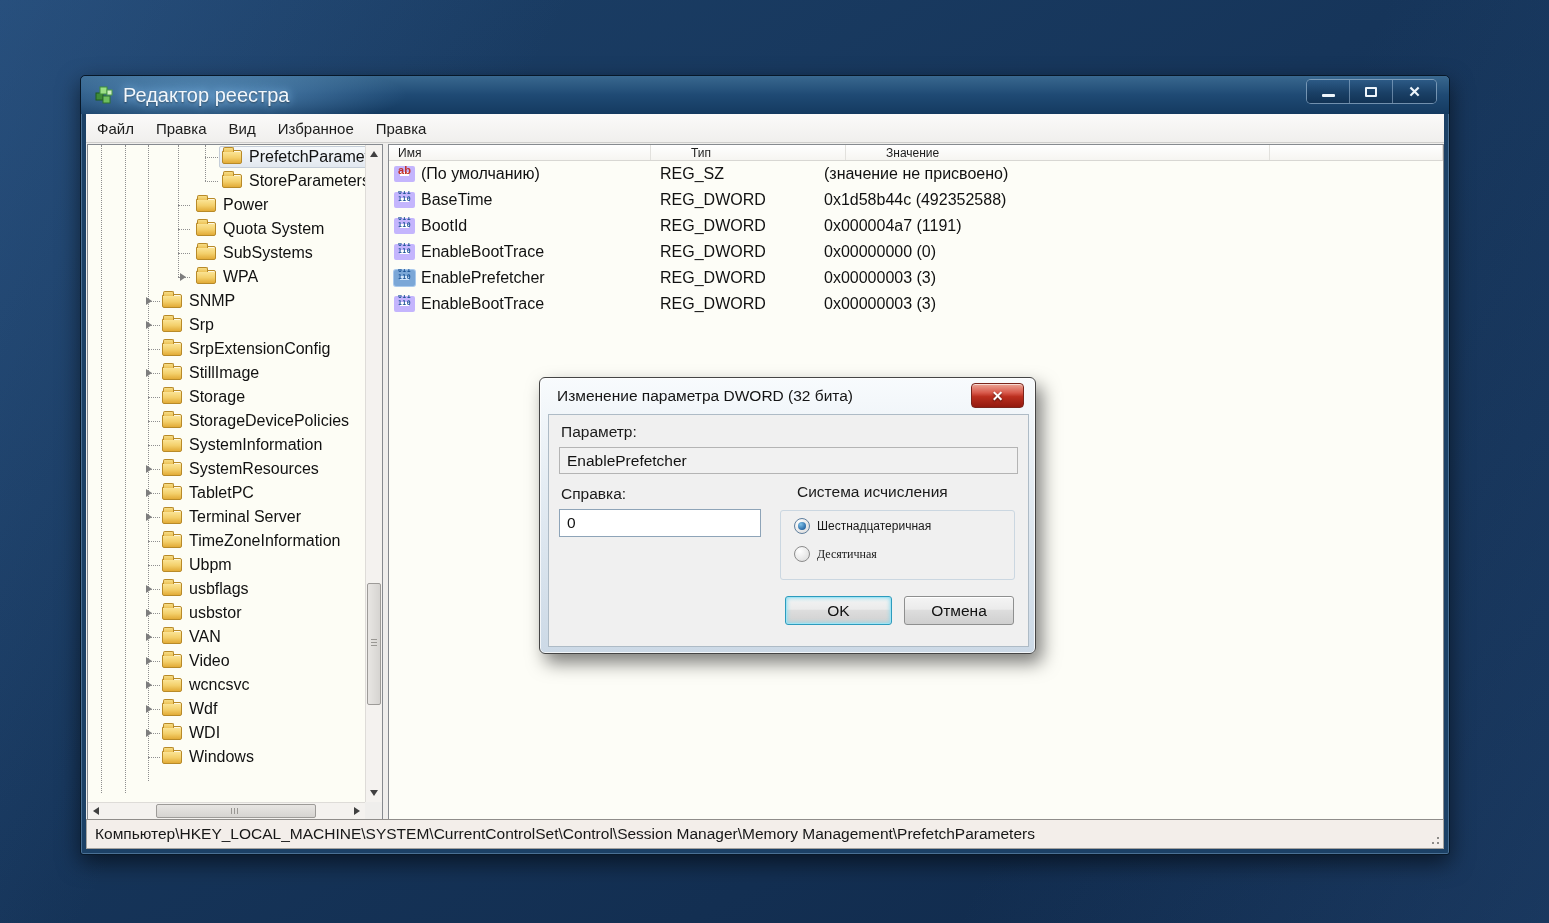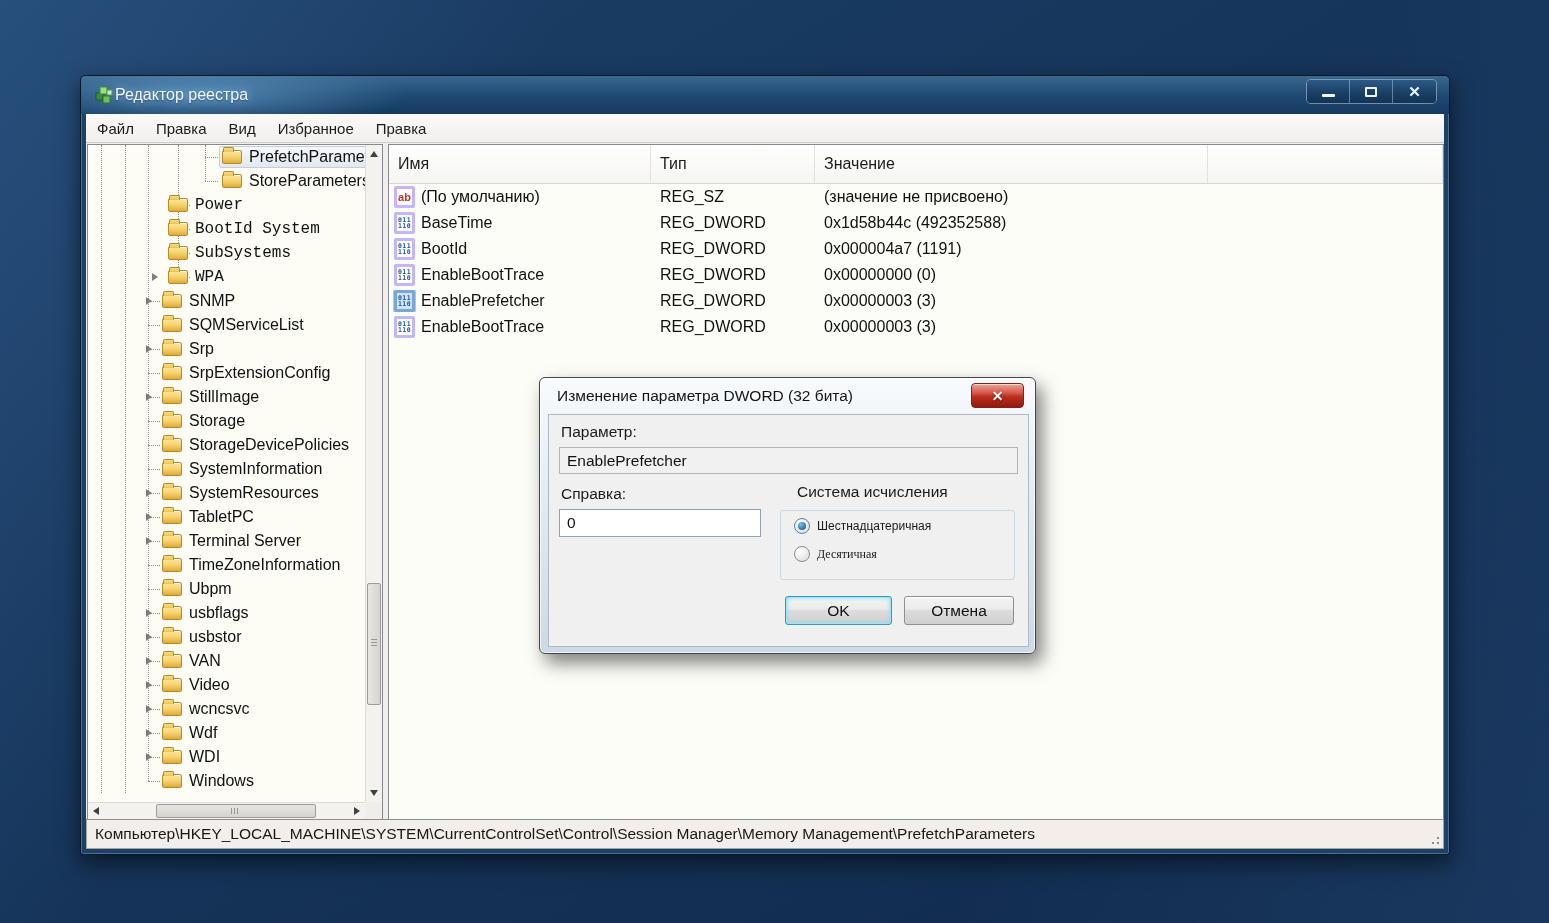--- a/index.html
+++ b/index.html
@@ -20,41 +20,41 @@
     background-color:#1c4166;
     border:1px solid #071829; border-radius:5px 5px 3px 3px;
     box-shadow: inset 0 0 0 1px rgba(160,200,235,.35), 0 8px 22px rgba(0,0,0,.55);
   }
   .titlebar { position:absolute; left:0; top:0; right:0; height:38px; display:flex; align-items:center;
     background:linear-gradient(180deg,#39688f 0%, #1f4a74 50%, #143a60 100%);
     border-radius:5px 5px 0 0; }
   .title-glow { position:absolute; left:0; top:0; width:420px; height:38px; border-radius:5px 0 0 0;
     background:radial-gradient(ellipse 70% 130% at 120px 50%, rgba(130,190,240,.5), rgba(130,190,240,0) 70%); }
   .app-icon { position:relative; margin-left:12px; width:22px; height:22px; }
-  .title-text { position:relative; font-size:16px; color:#f2f7fc; text-shadow:0 0 10px rgba(150,210,255,.95), 0 1px 2px rgba(0,0,0,.6);text-align:right; }
+  .title-text { position:relative; margin-left:8px; font-size:20px; color:#f2f7fc; text-shadow:0 0 10px rgba(150,210,255,.95), 0 1px 2px rgba(0,0,0,.6);text-align:right; }
   .win-btns { position:absolute; right:12px; top:3px; display:flex; border:1px solid rgba(190,215,240,.55); border-radius:5px; overflow:hidden; background:rgba(10,35,60,.25); }
   .wbtn { width:43px; height:23px; display:flex; align-items:center; justify-content:center;
     background:linear-gradient(180deg,#2c5a86 0%, #1a4066 55%, #123355 100%); border-right:1px solid rgba(190,215,240,.45); cursor:pointer; }
   .wbtn:last-child { border-right:none; }
   .glyph-min { width:13px; height:3px; background:#eef5fb; margin-top:8px; border-radius:1px; }
   .glyph-max { width:12px; height:10px; border:2px solid #eef5fb; border-radius:1px; }
   .glyph-close { color:#eef5fb; font-size:15px; font-weight:bold; line-height:1; }
   
   .menubar { position:absolute; left:5px; right:5px; top:38px; height:29px; background:linear-gradient(180deg,#fbfaf9,#f0efed);
     border-bottom:1px solid #cfcecc; display:flex; align-items:center; font-size:15px; }
   .menu-item { padding:0 11px; height:100%; display:flex; align-items:center; cursor:default; color:#1c1c1c; }
   
   .client { position:absolute; left:5px; right:5px; top:67px; bottom:35px; background:#efeeec; }
   .tree-pane { position:absolute; left:1px; top:1px; width:296px; height:676px; background:#fdfdf5; border:1px solid #868a8f; }
   .tree-content { position:absolute; left:0; top:0; right:17px; bottom:17px; overflow:hidden; }
   .guide { position:absolute; width:0; border-left:1px dotted #8f8f8f; }
   .trow { position:relative; height:24px; display:flex; align-items:center; font-size:16px; white-space:nowrap; }
   .trow::before { content:""; position:absolute; top:12px; height:0; border-top:1px dotted #8f8f8f; }
   .lvl0 { padding-left:53px; }  .lvl0::before { left:60px;  width:12px; }
-  .lvl1 { padding-left:59px;font-family:Liberation Mono, monospace; }  .lvl1::before { left:90px;  width:12px; }
+  .lvl1 { padding-left:87px; }  .lvl1::before { left:90px;  width:12px; }
   .lvl2 { padding-left:113px; } .lvl2::before { left:117px; width:13px; }
   .expander { width:16px; height:16px; display:flex; align-items:center; justify-content:center; flex:0 0 16px; position:relative; z-index:1; }
   .expander.has::after { content:""; width:0; height:0; border-top:4px solid transparent; border-bottom:4px solid transparent; border-left:6px solid #7d7d7d; background:transparent; }
   .tsel { display:flex; align-items:center; padding:1px 4px 1px 2px; margin-left:2px; border:1px solid transparent; border-radius:2px; }
   .tsel.on { background:linear-gradient(180deg,#f6f9fb,#e2e8ef); border-color:#c4cdd8; }
   .folder { position:relative; width:20px; height:14px; margin-right:7px; flex:0 0 20px;
     background:linear-gradient(180deg,#fce79c 0%, #f3cf6a 55%, #e2ab37 100%);
     border:1px solid #b88a28; border-radius:2px 2px 2px 2px; box-shadow:inset 0 1px 0 rgba(255,255,255,.7); }
   .folder::before { content:""; position:absolute; left:0px; top:-4px; width:9px; height:4px;
     background:linear-gradient(180deg,#f7dd85,#edc257); border:1px solid #b88a28; border-bottom:none; border-radius:2px 2px 0 0; }
@@ -70,28 +70,28 @@
   .arr-right{ right:5px; top:4px;  border-top:4px solid transparent; border-bottom:4px solid transparent; border-left:6px solid #404040; }
   .vthumb { position:absolute; left:1px; width:14px; top:438px; height:122px; background:linear-gradient(90deg,#e8e6e3,#d6d4d1); border:1px solid #9d9b98; border-radius:2px; }
   .vthumb::after { content:""; position:absolute; left:3px; right:3px; top:50%; margin-top:-5px; height:9px;
     background:repeating-linear-gradient(180deg,#999793 0 1px, transparent 1px 3px); }
   .hthumb { position:absolute; top:1px; height:14px; left:68px; width:160px; background:linear-gradient(180deg,#e8e6e3,#d6d4d1); border:1px solid #9d9b98; border-radius:2px; }
   .hthumb::after { content:""; position:absolute; top:3px; bottom:3px; left:50%; margin-left:-5px; width:9px;
     background:repeating-linear-gradient(90deg,#999793 0 1px, transparent 1px 3px); }
   .splitter { position:absolute; left:297px; top:0; width:5px; height:678px; background:#efeeec; cursor:col-resize; }
   
   .list-pane { position:absolute; left:302px; top:1px; width:1056px; height:676px; background:#fdfdf7; border:1px solid #868a8f; }
-  .list-header { display:grid; grid-template-columns:262px 164px 393px 1fr; height:39px; font-size:16px;
-    background:linear-gradient(180deg,#ffffff,#f6f5f1); border-bottom:1px solid #d8d7d3; }
+  .list-header { display:grid; grid-template-columns:262px 164px 393px 1fr; height:16px; font-size:12px;
+    background:linear-gradient(180deg,#ffffff,#f6f5f1); border-bottom:1px solid #d8d7d3;gap:31px; }
   .hcell { display:flex; align-items:center; padding-left:9px; border-right:1px solid #e2e1dd; color:#1c1c1c; cursor:default; }
   .lrow { display:grid; grid-template-columns:262px 164px 393px 1fr; height:26px; font-size:16px; align-items:center; }
   .lcell { padding-left:9px; white-space:nowrap; overflow:hidden; color:#111; }
   .name-cell { display:flex; align-items:center; padding-left:5px; }
-  .vicon { width:21px; height:22px; margin-right:6px; flex:0 0 21px; display:flex; flex-direction:column; align-items:center; justify-content:center;
-    border:3px solid #c4b5fd; border-radius:2px; background:#fff; }
+  .vicon { width:21px; height:16px; margin-right:6px; flex:0 0 21px; display:flex; flex-direction:column; align-items:center; justify-content:flex-end;
+    border:6px solid #c4b5fd; border-radius:2px; background:#fff; }
   .vicon.sel { background:#cfe4fa; border-color:#7ba7d7; box-shadow:0 0 0 1px #a9c9ec; }
   .dword-line { font-family:"DejaVu Sans Mono", monospace; font-size:6.5px; line-height:6.5px; color:#1b5394; font-weight:bold; letter-spacing:.5px; }
   .sz-glyph { font-size:11px; line-height:11px; font-weight:bold; color:#c2332a; }
   
   .statusbar { position:absolute; left:5px; right:5px; bottom:5px; height:30px; background:#f3eeea;
     border:1px solid #a5a39f; border-top-color:#8f8d8a; display:flex; align-items:center; font-size:15.5px; color:#171717; }
   .status-text { padding-left:8px; white-space:nowrap; }
   .grip { position:absolute; right:3px; bottom:3px; width:12px; height:12px;
     background:
      radial-gradient(circle 1.5px at 10px 10px, #8e8c89 95%, transparent),
@@ -191,21 +191,21 @@
               <span class="expander"></span>
               <span class="tsel">
                 <span class="folder"></span>
                 <span class="tlabel">Power</span>
               </span>
             </div>
             <div class="trow lvl1">
               <span class="expander"></span>
               <span class="tsel">
                 <span class="folder"></span>
-                <span class="tlabel">BootId System</span>
+                <span class="tlabel">Quota System</span>
               </span>
             </div>
             <div class="trow lvl1">
               <span class="expander"></span>
               <span class="tsel">
                 <span class="folder"></span>
                 <span class="tlabel">SubSystems</span>
               </span>
             </div>
             <div class="trow lvl1">
@@ -213,27 +213,20 @@
               <span class="tsel">
                 <span class="folder"></span>
                 <span class="tlabel">WPA</span>
               </span>
             </div>
             <div class="trow lvl0">
               <span class="expander has"></span>
               <span class="tsel">
                 <span class="folder"></span>
                 <span class="tlabel">SNMP</span>
-              </span>
-            </div>
-            <div class="trow lvl0">
-              <span class="expander"></span>
-              <span class="tsel">
-                <span class="folder"></span>
-                <span class="tlabel">SQMServiceList</span>
               </span>
             </div>
             <div class="trow lvl0">
               <span class="expander has"></span>
               <span class="tsel">
                 <span class="folder"></span>
                 <span class="tlabel">Srp</span>
               </span>
             </div>
             <div class="trow lvl0">

